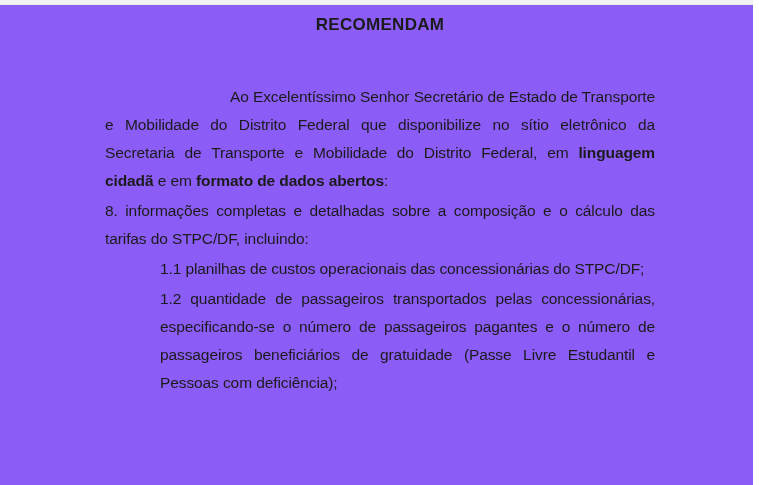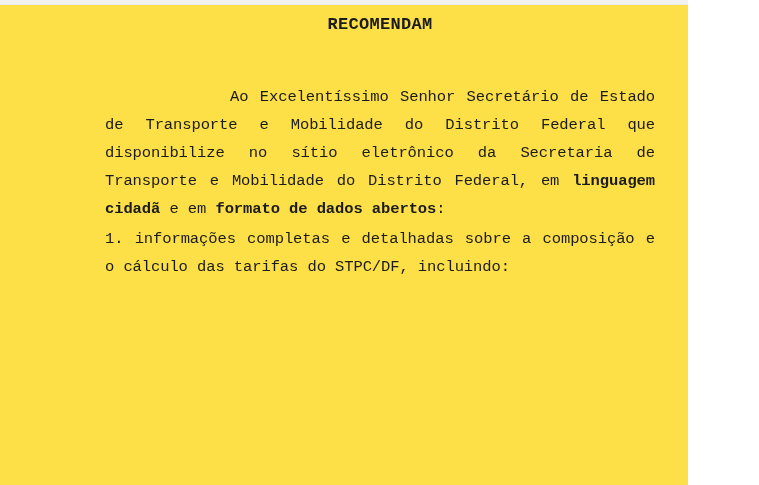--- a/index.html
+++ b/index.html
@@ -2,25 +2,25 @@
 <html><head>
 <meta charset="utf-8">
 <style>
   html, body {
     margin: 0;
     padding: 0;
     background: #ffffff;
   }
   .viewport {
     position: relative;
-    width: 688px;
+    width: 753px;
     height: 485px;
-    background: #fde047;
+    background: #8b5cf6;
     overflow: hidden;
-    font-family: Liberation Mono, monospace;
+    font-family: Liberation Sans, sans-serif;
     color: #1b1b1b;
   }
   .top-strip {
     position: absolute;
     top: 0; left: 0; right: 0;
     height: 4px;
     background: #f1f1f1;
     border-bottom: 1px solid #e9e9e9;
   }
   .content {
@@ -61,20 +61,22 @@
 <div class="viewport">
 
   <div class="top-strip"></div>
 
   <div class="content">
 
     <h1 class="doc-title">RECOMENDAM</h1>
 
     <p class="para first-indent"><span>Ao Excelentíssimo Senhor Secretário de Estado de Transporte e Mobilidade do Distrito Federal que disponibilize no sítio eletrônico da Secretaria de Transporte e Mobilidade do Distrito Federal, em </span><span class="bold">linguagem cidadã</span><span> e em </span><span class="bold">formato de dados abertos</span><span>:</span></p>
 
-    <p class="para">1. informações completas e detalhadas sobre a composição e o cálculo das tarifas do STPC/DF, incluindo:</p>
+    <p class="para">8. informações completas e detalhadas sobre a composição e o cálculo das tarifas do STPC/DF, incluindo:</p>
 
+    <p class="para sub-item">1.1 planilhas de custos operacionais das concessionárias do STPC/DF;</p>
 
+    <p class="para sub-item">1.2 quantidade de passageiros transportados pelas concessionárias, especificando-se o número de passageiros pagantes e o número de passageiros beneficiários de gratuidade (Passe Livre Estudantil e Pessoas com deficiência);</p>
 
 
 
   </div>
 </div>
 
 </body></html>

